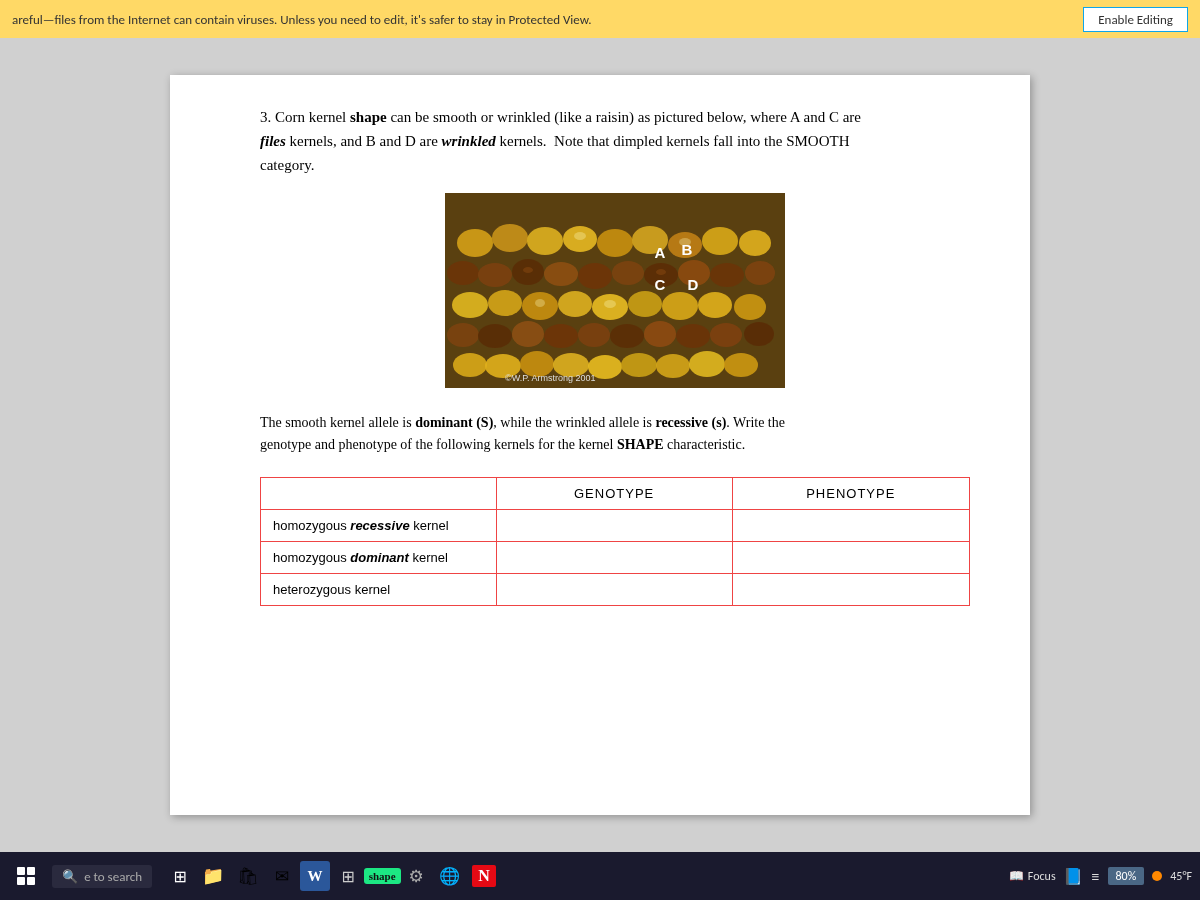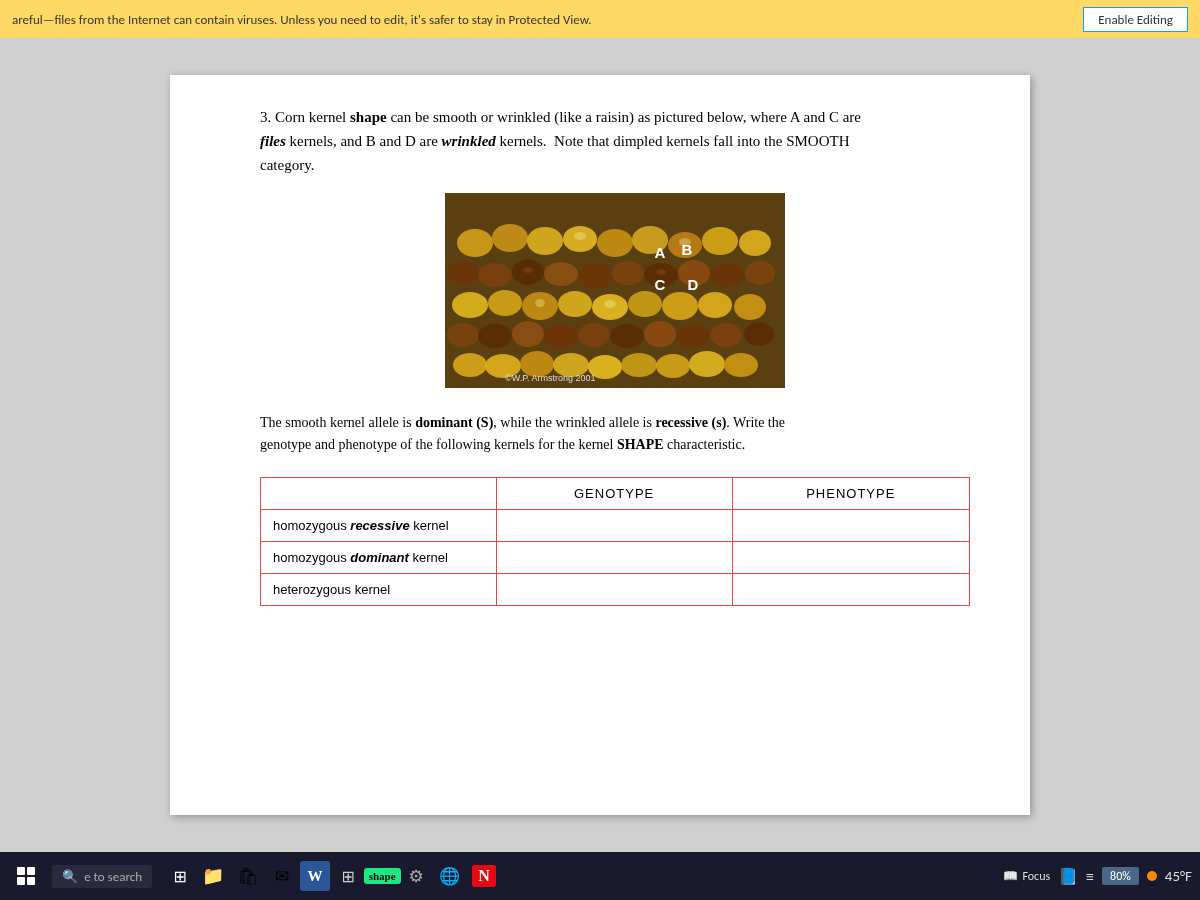--- a/index.html
+++ b/index.html
@@ -230,21 +230,21 @@
       background: #1ce783;
       color: #111;
       font-weight: bold;
       font-size: 11px;
       padding: 2px 5px;
       border-radius: 3px;
     }
 
     .temp-text {
       color: #ddd;
-      font-size: 15px;
+      font-size: 12px;
       text-align: right;
     }
 
     .circle-dot {
       width: 10px;
       height: 10px;
       background: #f80;
       border-radius: 50%;
     }
   </style>

